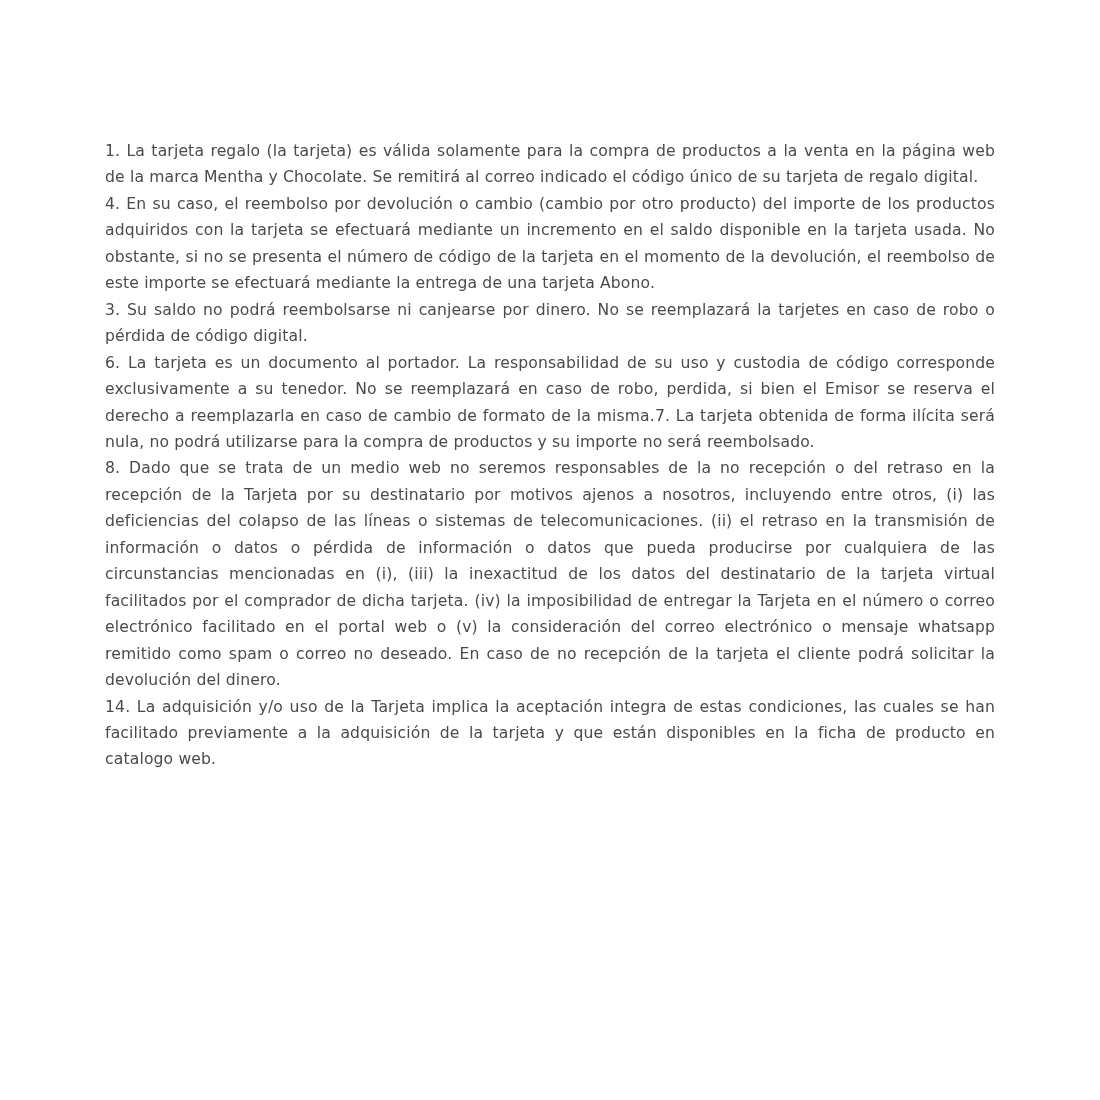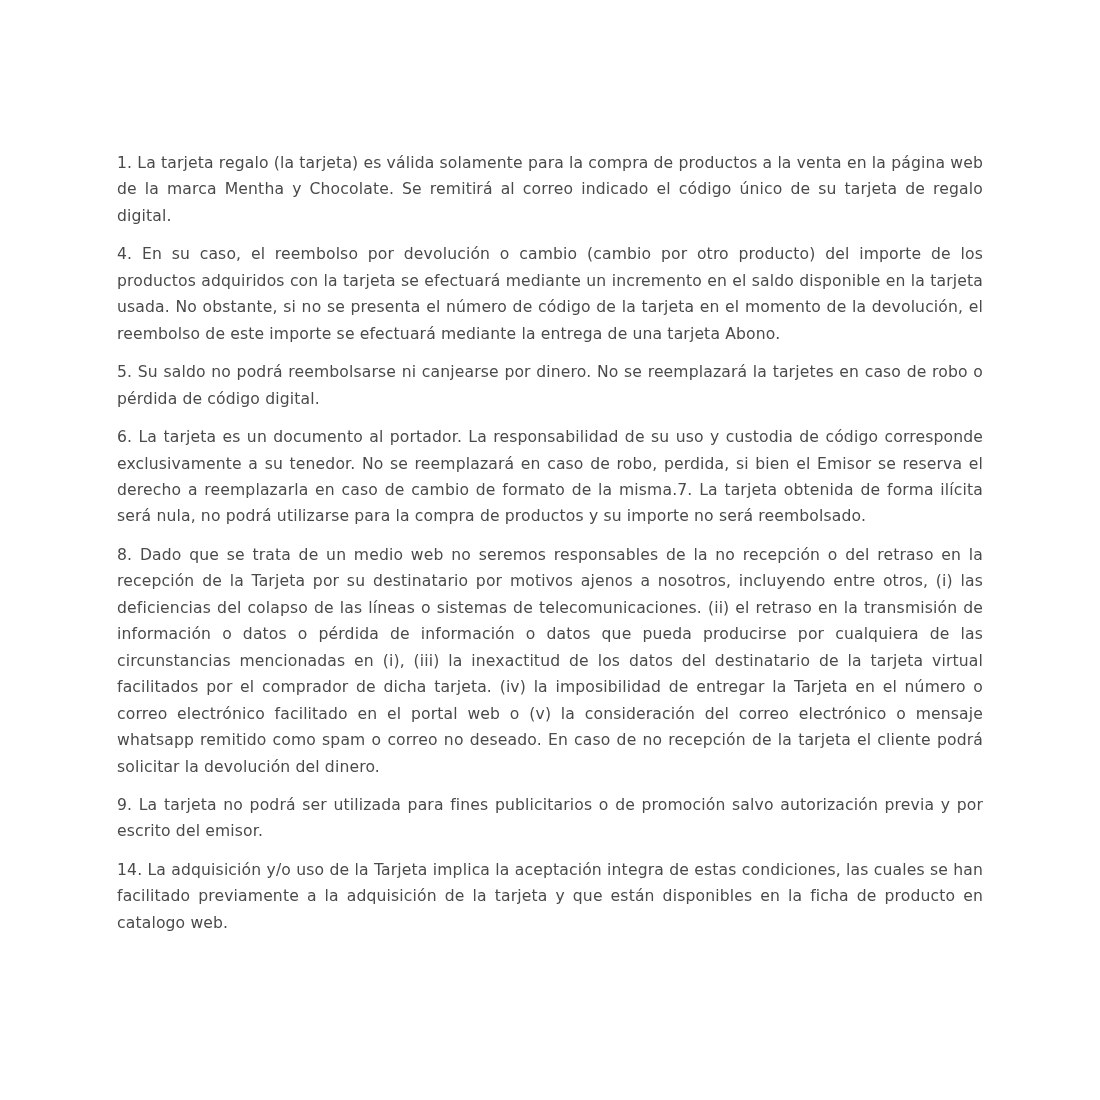--- a/index.html
+++ b/index.html
@@ -20,28 +20,27 @@
       width: 890px;
       font-family: "DejaVu Sans", "Liberation Sans", sans-serif;
       font-size: 15.6px;
       line-height: 26.45px;
       color: #4a4a4a;
       text-align: justify;
       letter-spacing: 0.15px;
       word-spacing: 0px;
     }
     .doc p {
-      margin: 12px;
+      margin: 0;
       padding: 0;
     }
   </style>
 </head>
 <body>
 
 <div class="doc">
   <p>1. La tarjeta regalo (la tarjeta) es válida solamente para la compra de productos a la venta en la página web de la marca Mentha y Chocolate. Se remitirá al correo indicado el código único de su tarjeta de regalo digital.</p>
   <p>4. En su caso, el reembolso por devolución o cambio (cambio por otro producto) del importe de los productos adquiridos con la tarjeta se efectuará mediante un incremento en el saldo disponible en la tarjeta usada. No obstante, si no se presenta el número de código de la tarjeta en el momento de la devolución, el reembolso de este importe se efectuará mediante la entrega de una tarjeta Abono.</p>
-  <p>5. Su saldo no podrá reembolsarse ni canjearse por dinero. No se reemplazará la tarjetes en caso de robo o pérdida de código digital.</p>
+  <p>3. Su saldo no podrá reembolsarse ni canjearse por dinero. No se reemplazará la tarjetes en caso de robo o pérdida de código digital.</p>
   <p>6. La tarjeta es un documento al portador. La responsabilidad de su uso y custodia de código corresponde exclusivamente a su tenedor. No se reemplazará en caso de robo, perdida, si bien el Emisor se reserva el derecho a reemplazarla en caso de cambio de formato de la misma.7. La tarjeta obtenida de forma ilícita será nula, no podrá utilizarse para la compra de productos y su importe no será reembolsado.</p>
   <p>8. Dado que se trata de un medio web no seremos responsables de la no recepción o del retraso en la recepción de la Tarjeta por su destinatario por motivos ajenos a nosotros, incluyendo entre otros, (i) las deficiencias del colapso de las líneas o sistemas de telecomunicaciones. (ii) el retraso en la transmisión de información o datos o pérdida de información o datos que pueda producirse por cualquiera de las circunstancias mencionadas en (i), (iii) la inexactitud de los datos del destinatario de la tarjeta virtual facilitados por el comprador de dicha tarjeta. (iv) la imposibilidad de entregar la Tarjeta en el número o correo electrónico facilitado en el portal web o (v) la consideración del correo electrónico o mensaje whatsapp remitido como spam o correo no deseado. En caso de no recepción de la tarjeta el cliente podrá solicitar la devolución del dinero.</p>
-  <p>9. La tarjeta no podrá ser utilizada para fines publicitarios o de promoción salvo autorización previa y por escrito del emisor.</p>
   <p>14. La adquisición y/o uso de la Tarjeta implica la aceptación integra de estas condiciones, las cuales se han facilitado previamente a la adquisición de la tarjeta y que están disponibles en la ficha de producto en catalogo web.</p>
 </div>
 
 </body></html>

